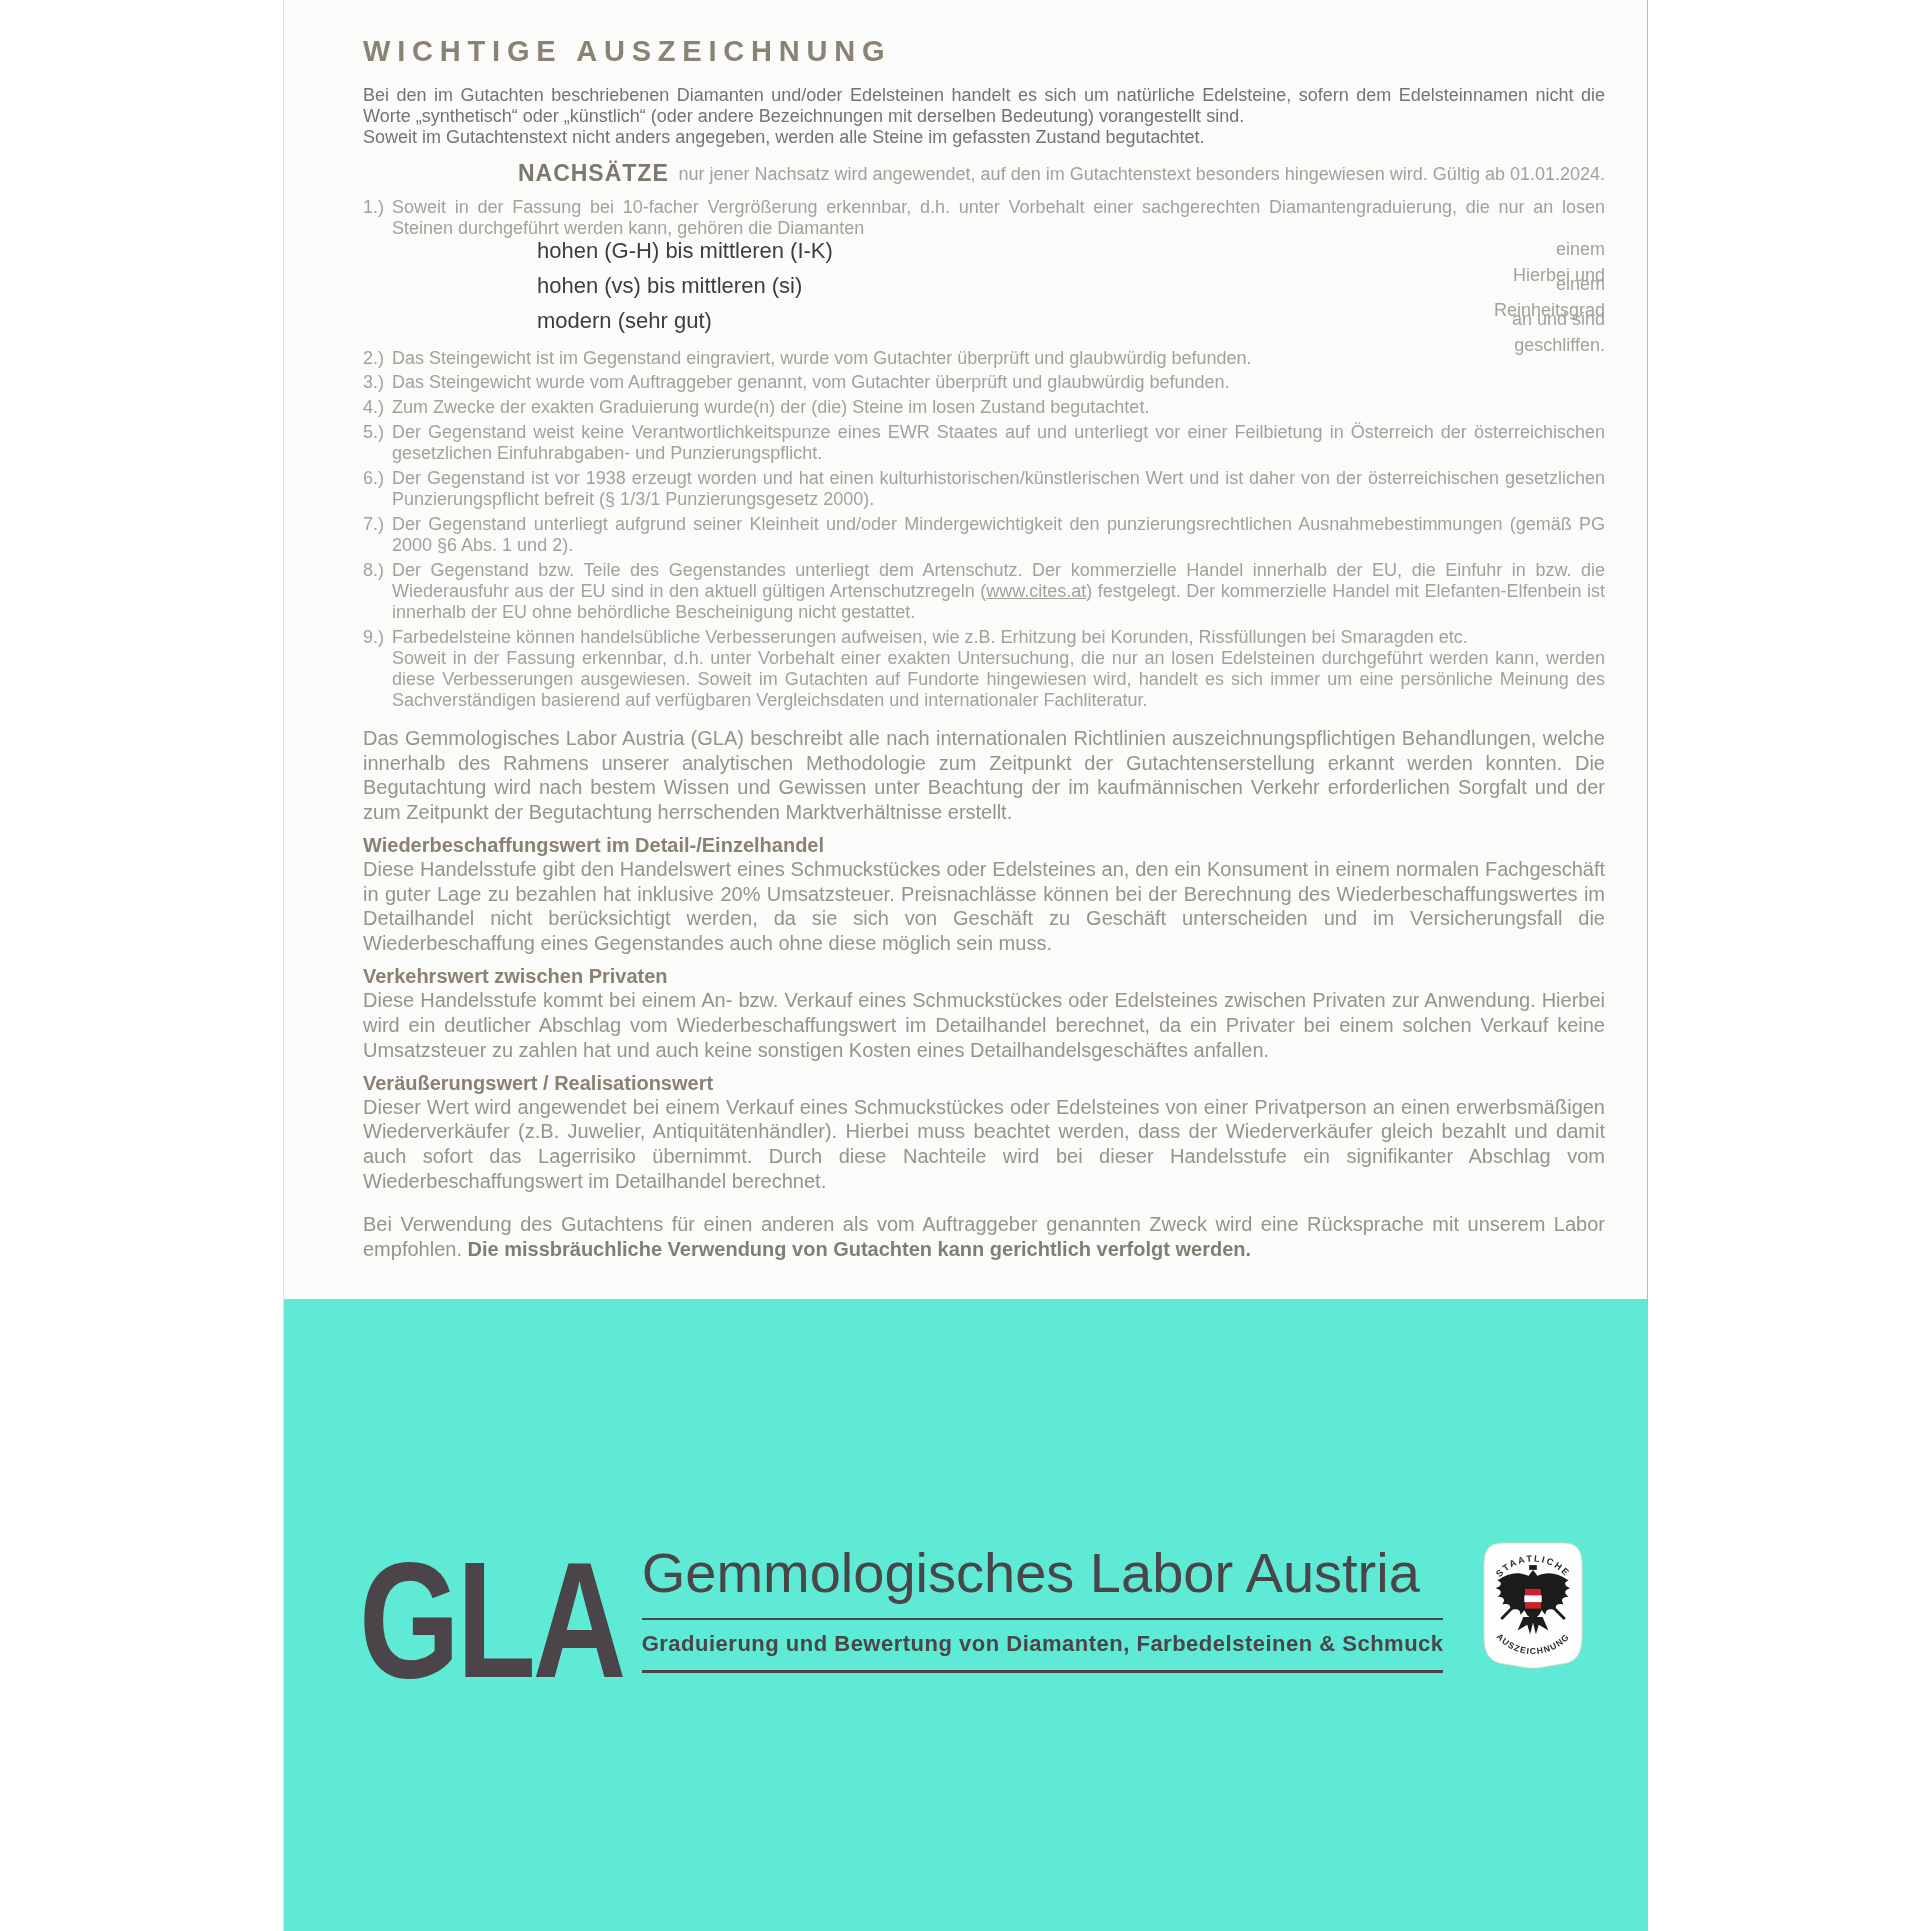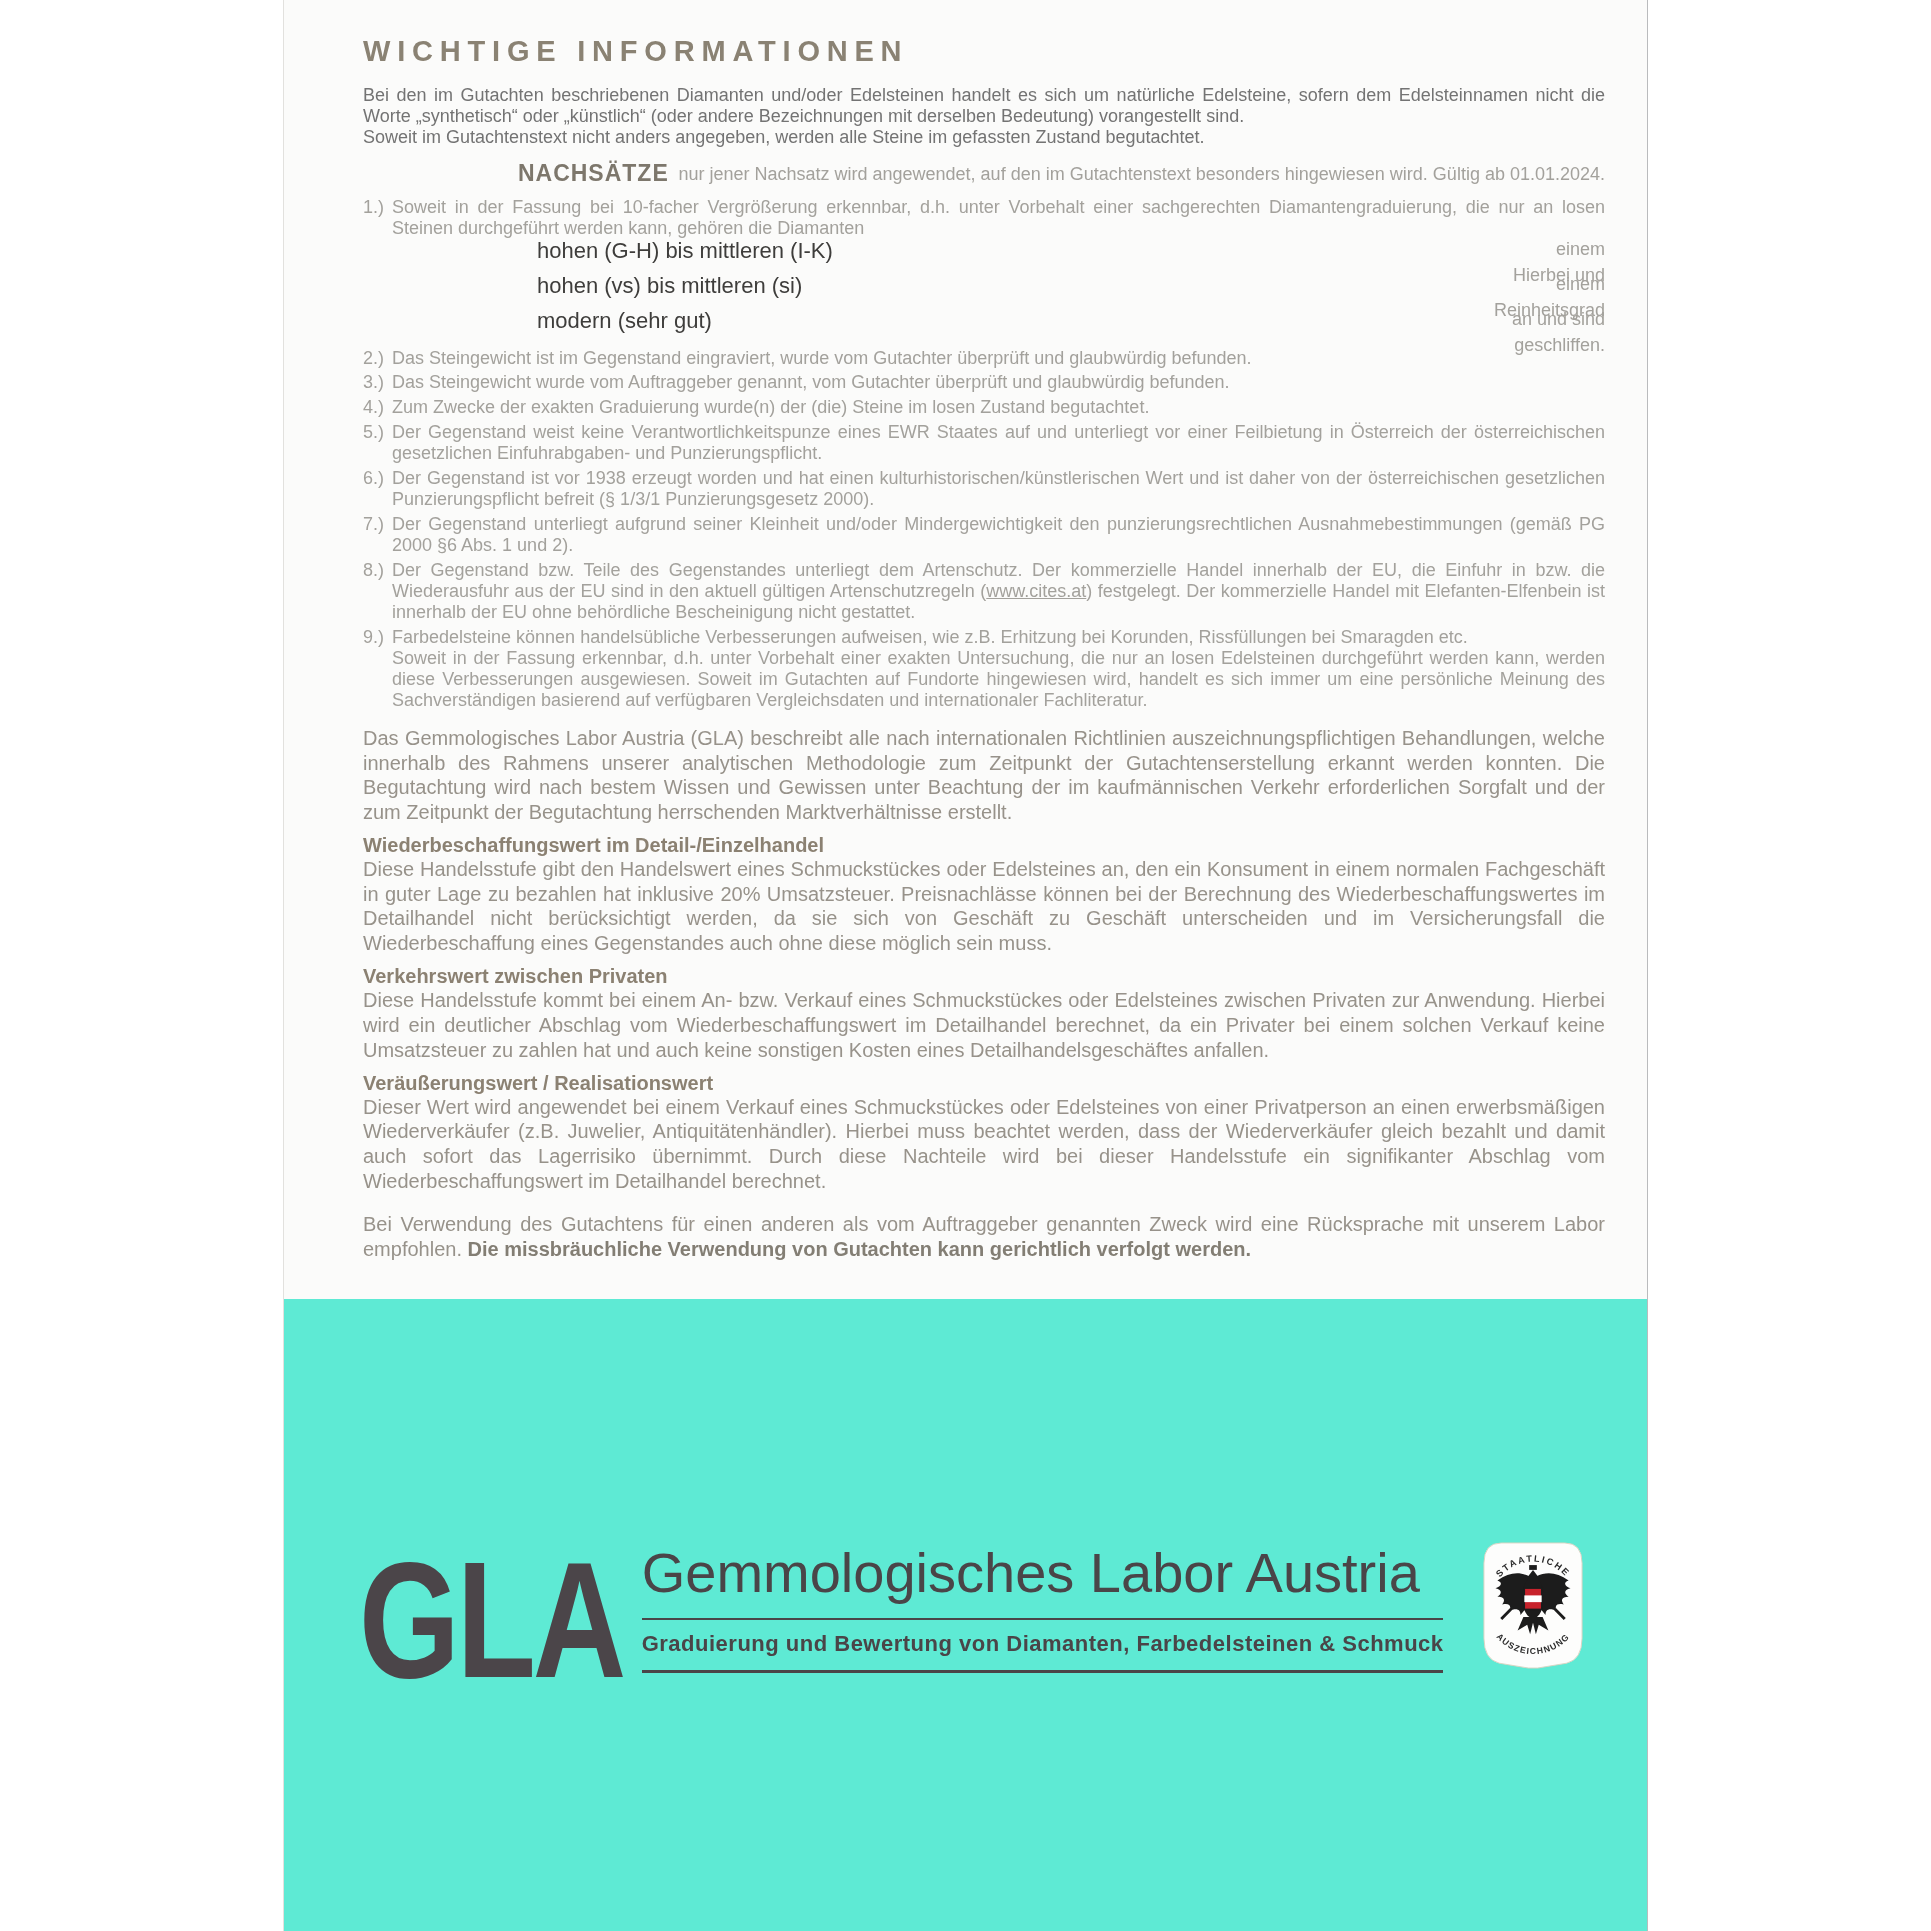--- a/index.html
+++ b/index.html
@@ -44,21 +44,21 @@
   .tagline{margin-top:10.6px;font-size:22px;font-weight:600;letter-spacing:0.5px;color:#4a4548;white-space:nowrap;}
   .badge{margin-left:39px;width:102px;height:127px;}
 </style>
 </head>
 <body>
 
 <div class="canvas">
   <div class="page">
 
     <div class="white-section">
-      <h1 class="doc-title">WICHTIGE INFORMATIONEN</h1>
+      <h1 class="doc-title">WICHTIGE AUSZEICHNUNG</h1>
 
       <p class="intro">Bei den im Gutachten beschriebenen Diamanten und/oder Edelsteinen handelt es sich um natürliche Edelsteine, sofern dem Edelsteinnamen nicht die Worte „synthetisch“ oder „künstlich“ (oder andere Bezeichnungen mit derselben Bedeutung) vorangestellt sind.</p>
       <p class="intro second">Soweit im Gutachtenstext nicht anders angegeben, werden alle Steine im gefassten Zustand begutachtet.</p>
 
       <p class="nachsatz-line"><span class="nachsatz-head">NACHSÄTZE</span><span>nur jener Nachsatz wird angewendet, auf den im Gutachtenstext besonders hingewiesen wird. Gültig ab 01.01.2024.</span></p>
 
       <div class="clauses">
 
         <div class="clause">
           <span class="cnum">1.)</span>

